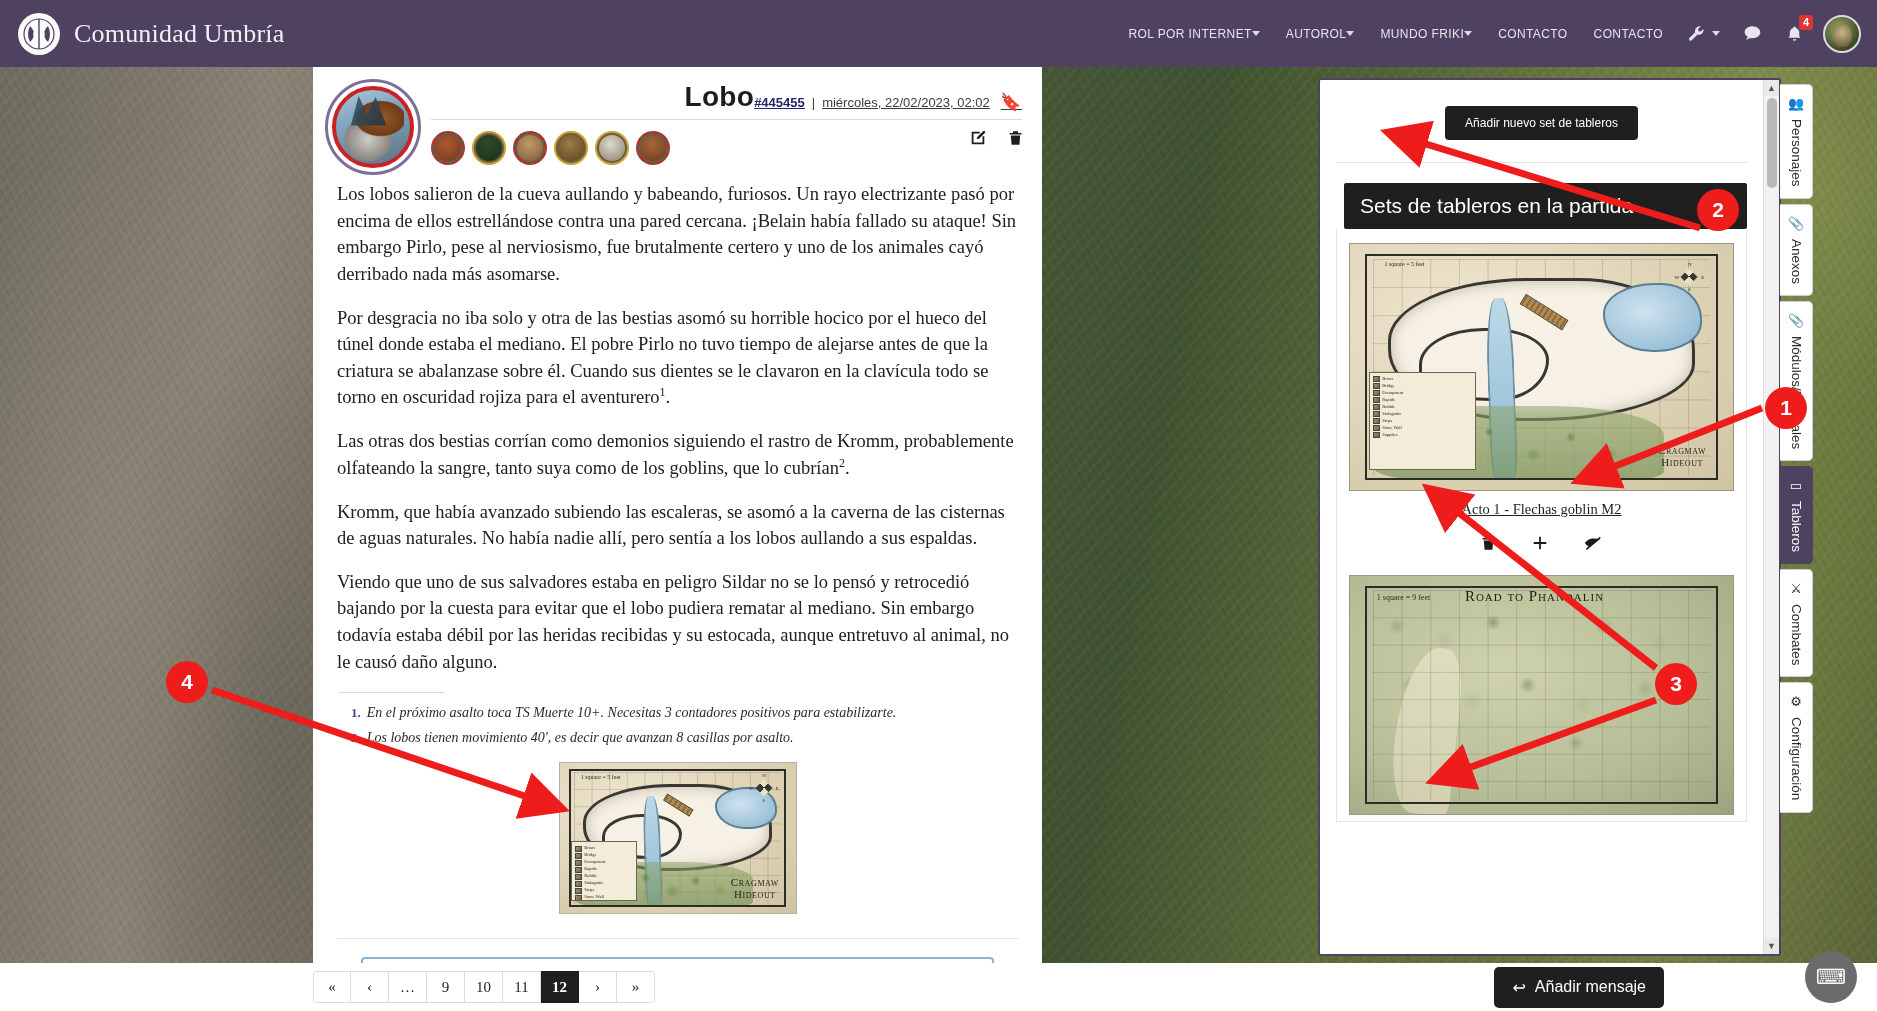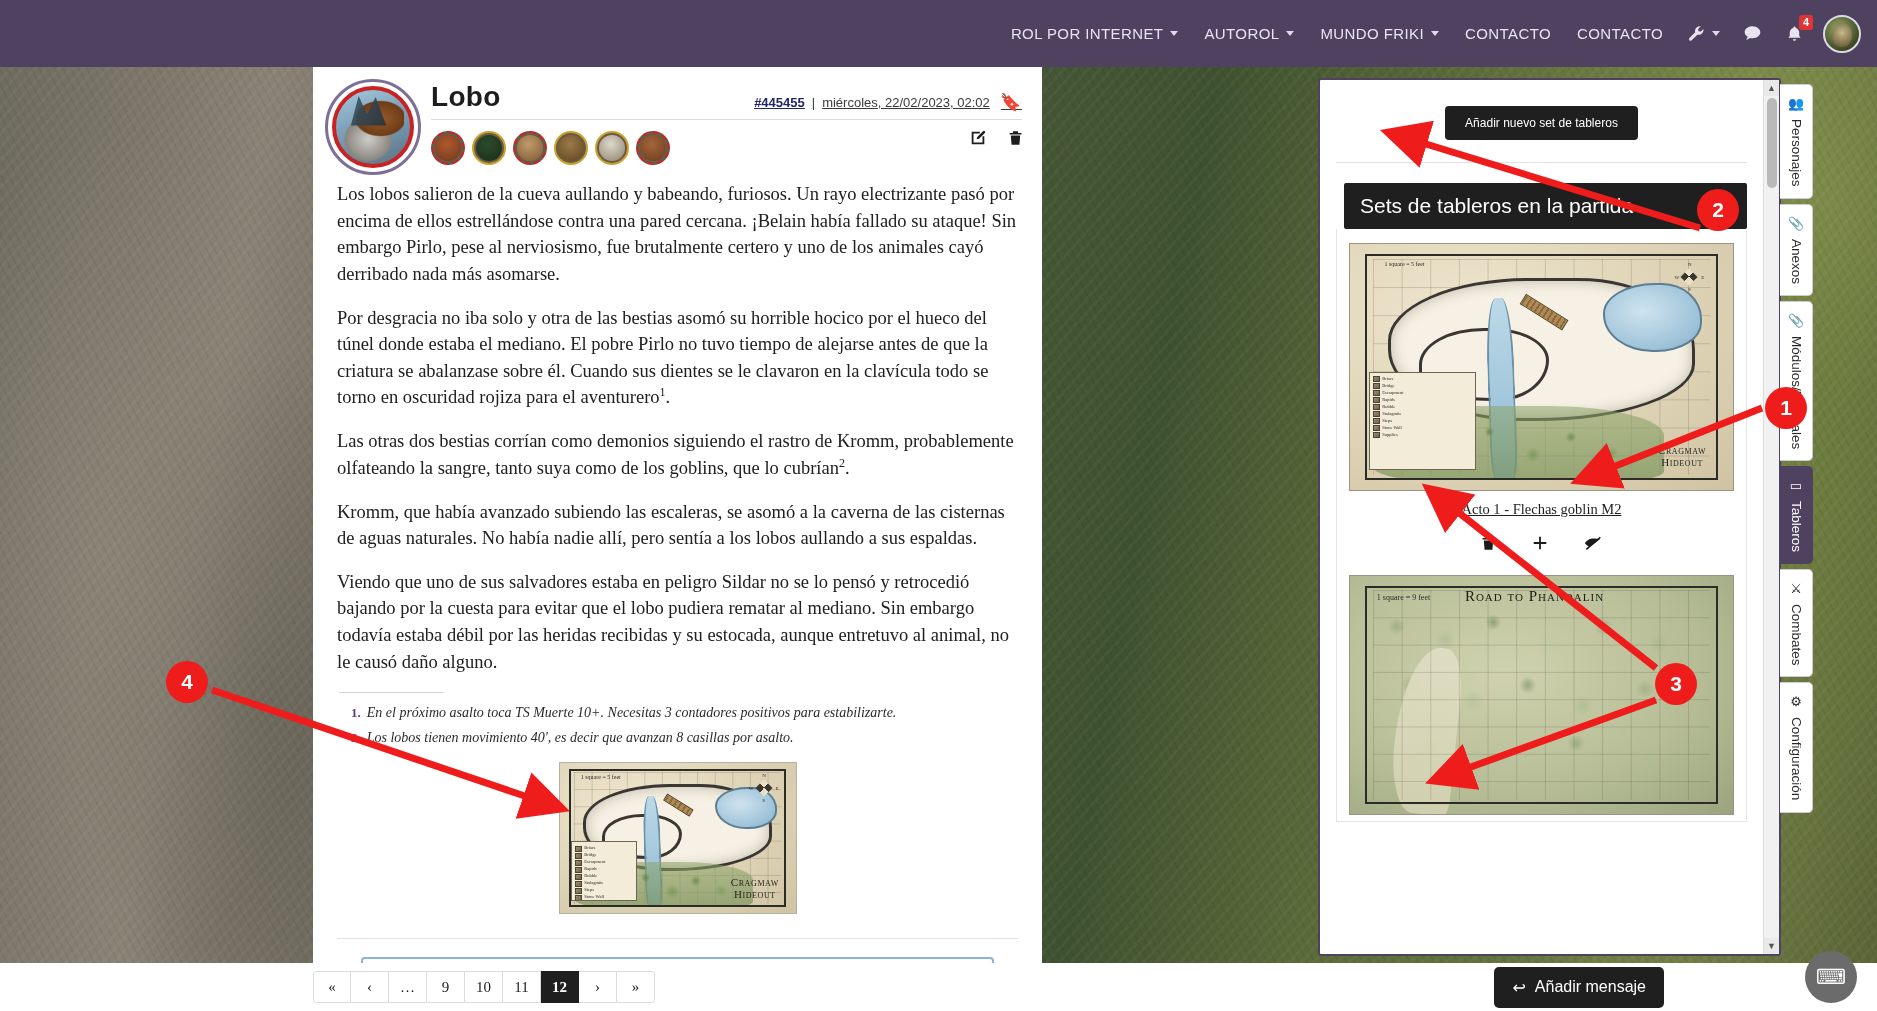--- a/index.html
+++ b/index.html
@@ -49,23 +49,23 @@
     background: #fbfbfb; position: relative; flex: 0 0 auto;
     display: flex; align-items: center; justify-content: center;
   }
   .brand-logo svg { display: block; }
   .brand-name {
     color: #f2eff6; font-size: 26px; margin-left: 14px;
     font-family: "Liberation Serif", serif; letter-spacing: .2px;
   }
   .nav-right { margin-left: auto; display: flex; align-items: center; padding-right: 16px; }
   .nav-item {
-    color: #e8e4ef; font-size: 15px; padding: 0 13px;
+    color: #e8e4ef; font-size: 12px; padding: 0 13px;
     letter-spacing: .4px; cursor: pointer; white-space: nowrap;
-    display: flex; align-items: center; gap: 7px;
+    display: flex; align-items: center; 
     font-stretch: condensed;
   }
   .caret {
     width: 0; height: 0; border-left: 4px solid transparent;
     border-right: 4px solid transparent; border-top: 5px solid #ded9e8;
   }
   .nav-icon-btn {
     color: #e8e4ef; padding: 0 11px; cursor: pointer; position: relative;
     display: flex; align-items: center; gap: 6px;
   }
@@ -110,21 +110,21 @@
       radial-gradient(ellipse 60% 40% at 62% 30%, #9a5a2a, #6d3c18 65%, transparent 70%),
       radial-gradient(ellipse 52% 46% at 42% 62%, #cfcdc8, #8a8780 70%, transparent 76%);
   }
   .post-avatar-inner::after {
     content: ""; position: absolute; left: 20%; top: 8%; width: 48%; height: 40%;
     background: linear-gradient(120deg, #3c5666, #26323c);
     clip-path: polygon(0% 100%, 22% 0%, 46% 62%, 70% 4%, 100% 100%);
     opacity: .9;
   }
   .title-row {
-    display: flex; align-items: flex-end; justify-content: space-between;
+    display: flex; align-items: flex-end; justify-content: flex-end;
     border-bottom: 1px solid #ddd9e4; padding-bottom: 6px;
   }
   .post-title {
     font-size: 28px; font-weight: bold; color: #1d1d1d;
     font-stretch: condensed; letter-spacing: .3px;
   }
   .post-meta { font-size: 13px; color: #3b3b3b; display: flex; align-items: center; gap: 7px; text-decoration: underline; }
   .post-id { color: #23246b; text-decoration: underline; font-weight: bold; cursor: pointer; }
   .bookmark-icon { color: #c9c6cf; font-size: 17px; margin-left: 4px; cursor: pointer; }
   .chars-row { display: flex; align-items: center; gap: 7px; margin-top: 11px; }
@@ -406,20 +406,32 @@
     display: flex; align-items: center; justify-content: center;
     font-family: "Liberation Sans", sans-serif;
   }
 </style>
 </head>
 <body>
 
 <div class="bg-scene"></div>
 
 <div class="navbar">
+  <div class="brand">
+    <div class="brand-logo">
+      <svg width="34" height="34" viewBox="0 0 34 34">
+        <circle cx="17" cy="17" r="16" fill="#fbfbfb"></circle>
+        <path d="M17 2 L17 32" stroke="#4e4260" stroke-width="1.4"></path>
+        <path d="M8 9 Q4 17 8 25 Q13 20 11 17 Q13 14 8 9 Z" fill="#4e4260"></path>
+        <path d="M26 9 Q30 17 26 25 Q21 20 23 17 Q21 14 26 9 Z" fill="#4e4260"></path>
+        <circle cx="17" cy="17" r="15" fill="none" stroke="#4e4260" stroke-width="1.2"></circle>
+      </svg>
+    </div>
+    <div class="brand-name">Comunidad Umbría</div>
+  </div>
 
   <div class="nav-right">
     <div class="nav-item">
       <span>ROL POR INTERNET</span>
       <span class="caret"></span>
     </div>
     <div class="nav-item">
       <span>AUTOROL</span>
       <span class="caret"></span>
     </div>

